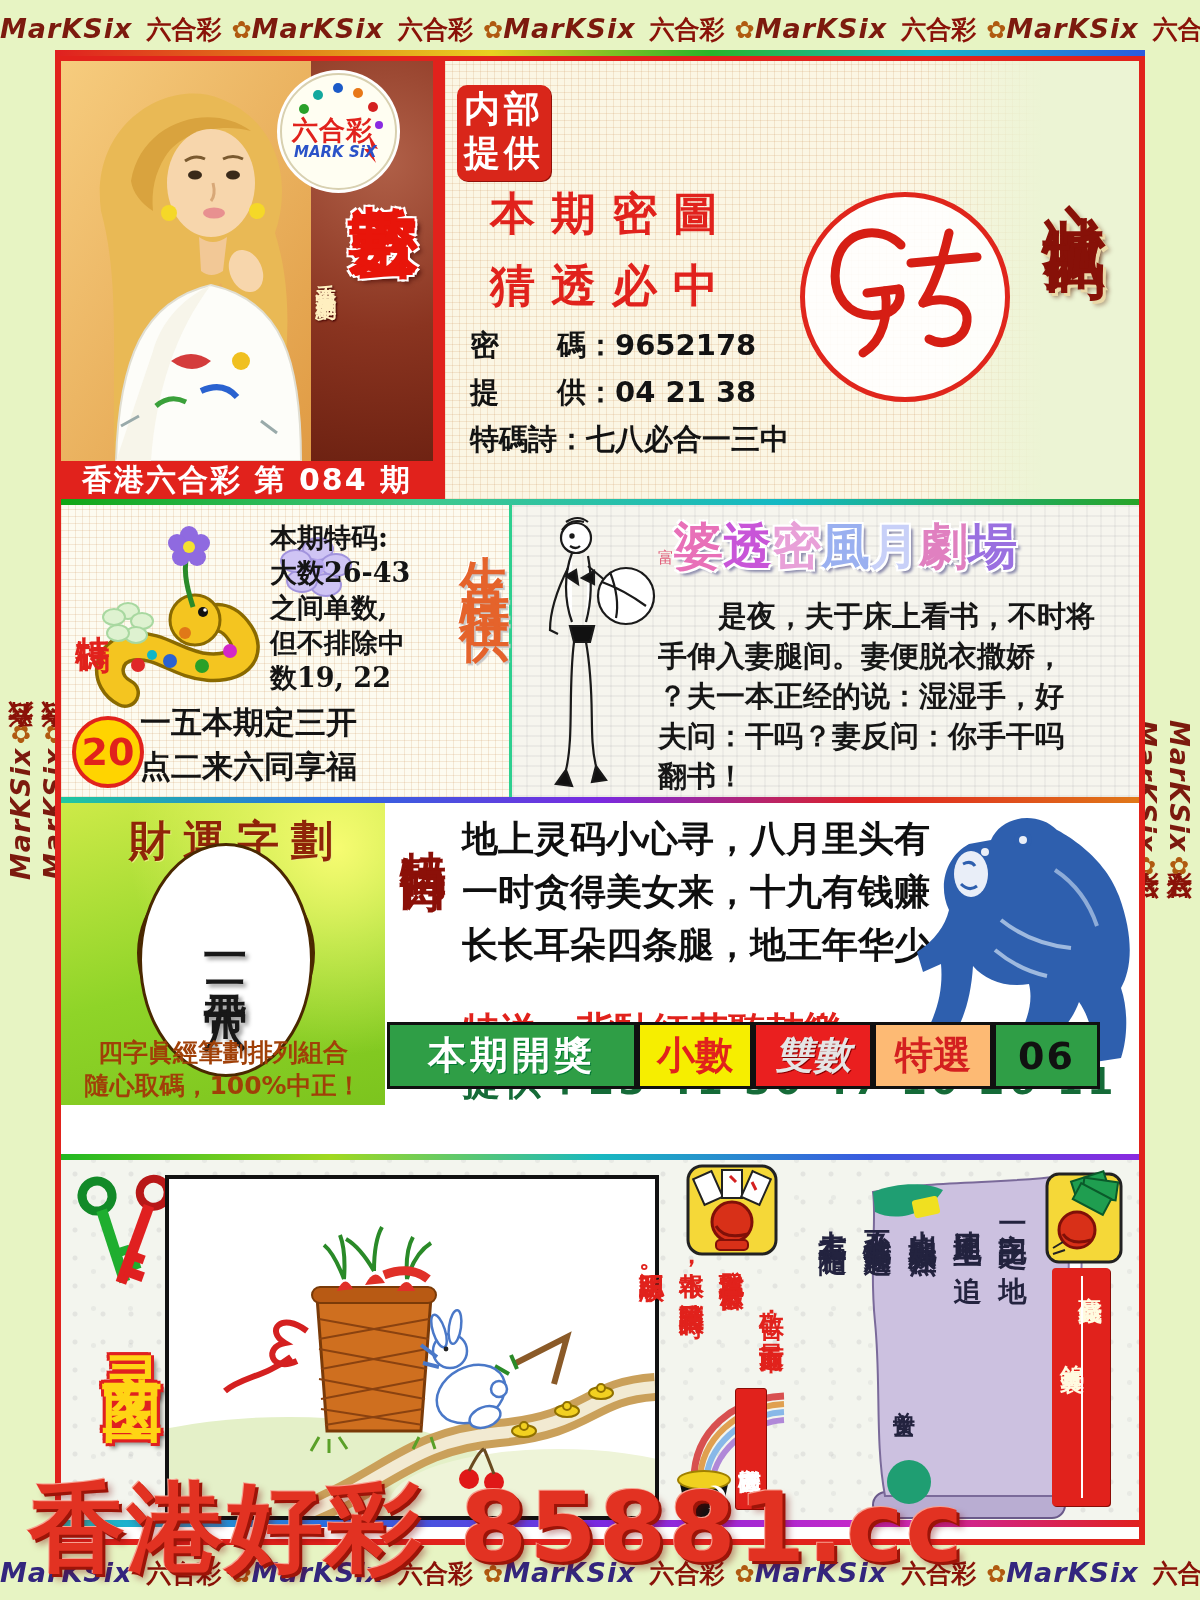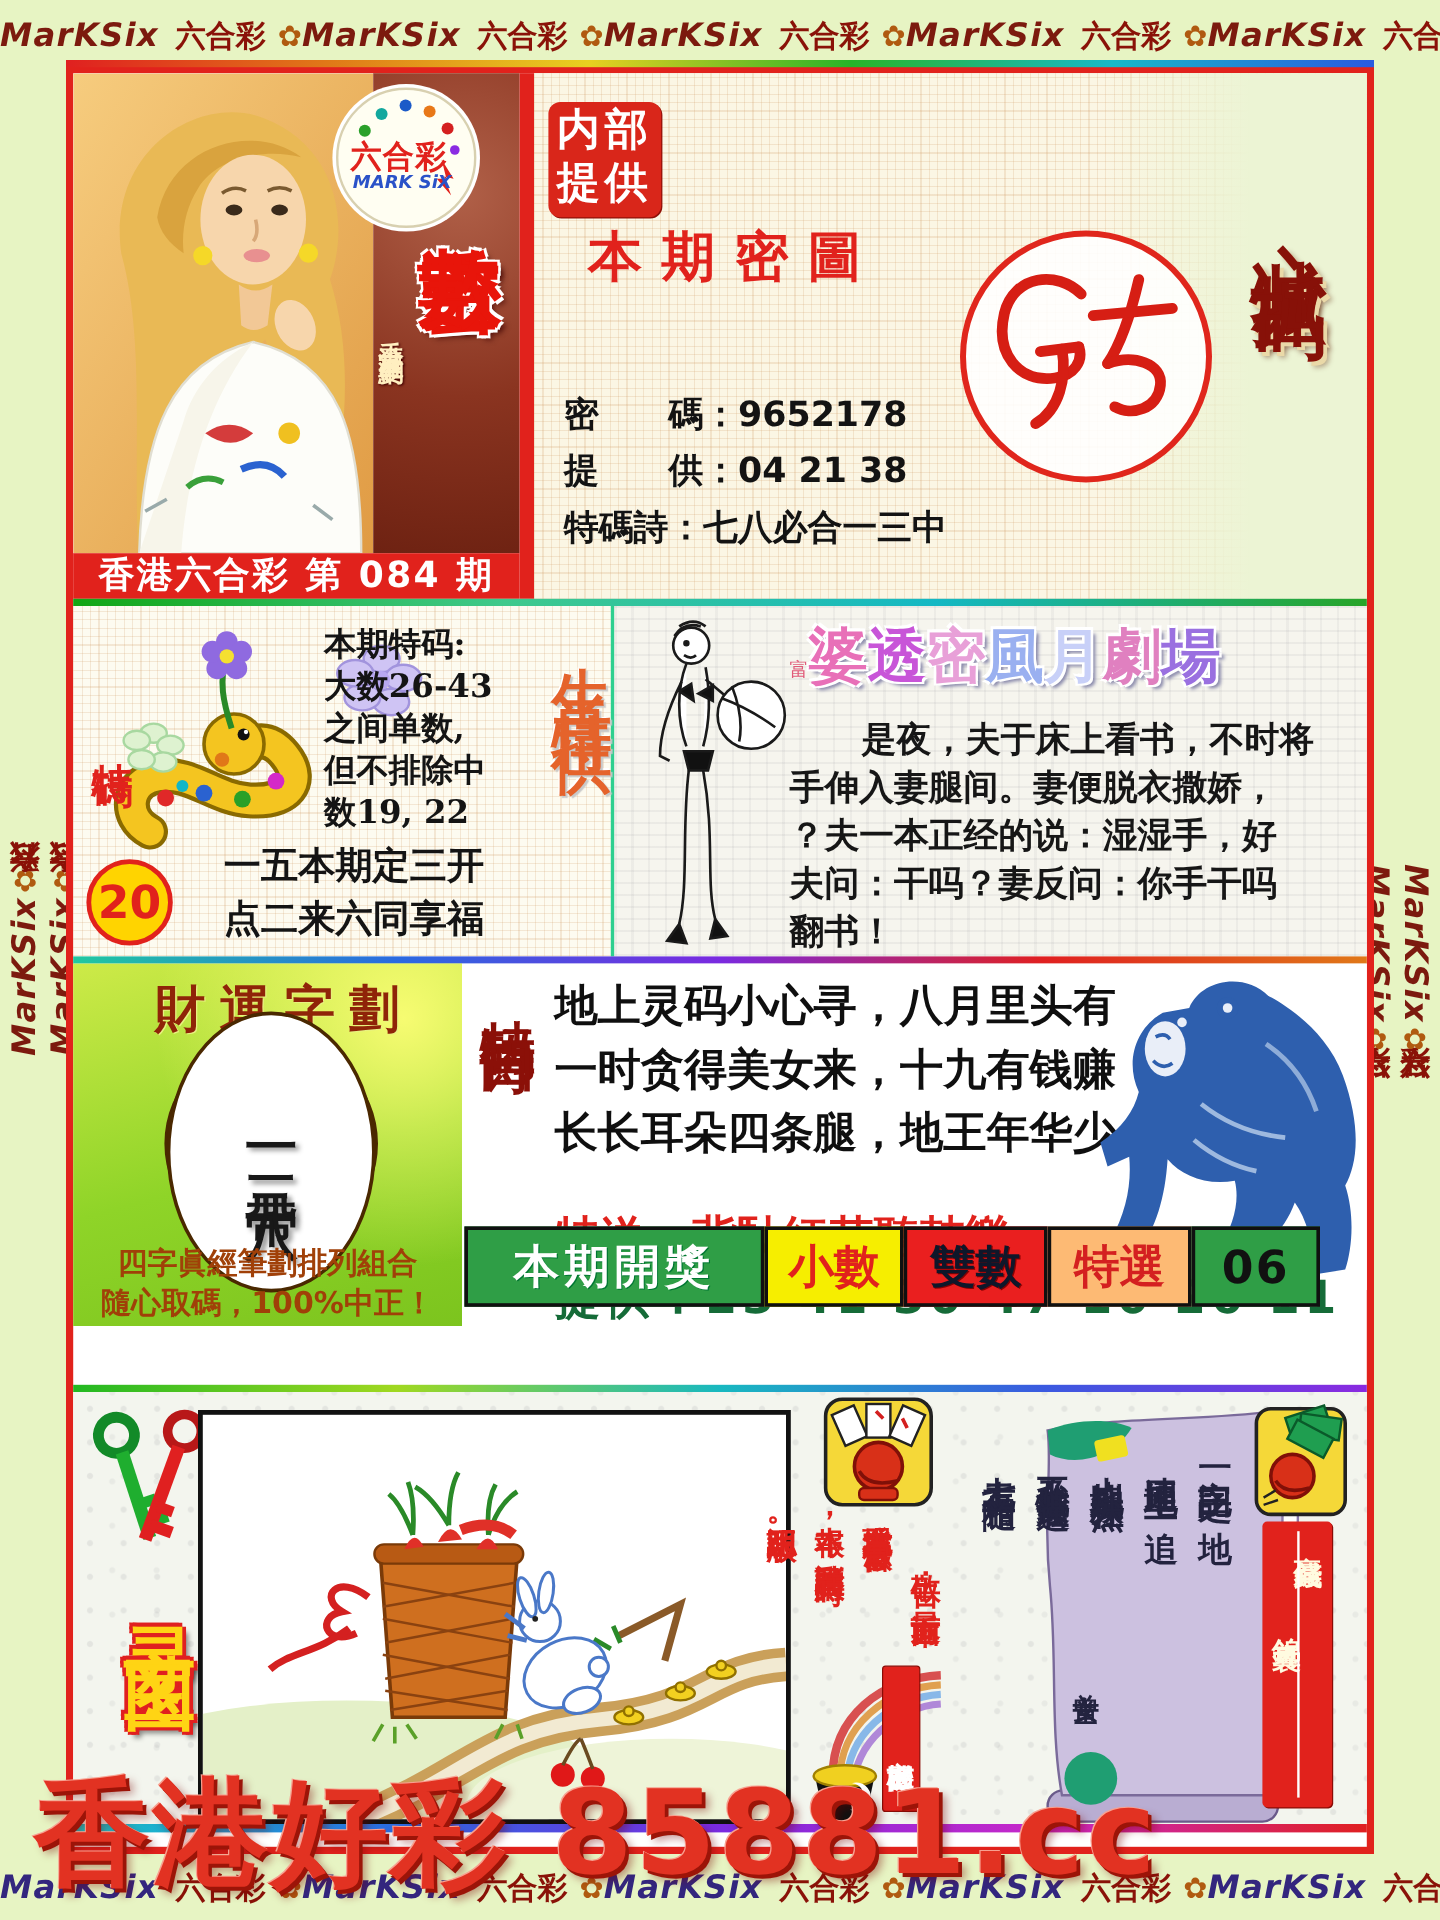--- a/index.html
+++ b/index.html
@@ -42,21 +42,21 @@
   #badge{background:#d9261a;border-radius:10px;color:#fff;font-weight:bold;font-size:36px;line-height:44px;text-align:center;letter-spacing:4px;padding-top:2px;box-shadow:1px 1px 0 #901008;}
   .redline{font-size:45px;font-weight:900;color:#e1221c;letter-spacing:16px;white-space:nowrap;}
   .srow{font-size:29px;font-weight:bold;color:#131313;line-height:47px;white-space:nowrap;}
   #stamp{border:5px solid #e0261c;border-radius:50%;background:rgba(255,255,255,.88);}
   #heartSlogan{font-size:62px;font-weight:900;color:#871108;letter-spacing:14px;
      text-shadow:3px 3px 0 #ead9a8,5px 5px 4px rgba(90,30,0,.35);}
   
   #teMaV{font-size:34px;font-weight:900;color:#e1221c;letter-spacing:6px;}
   #circle17{background:#ffd400;border:4px solid #e1221c;border-radius:50%;color:#e1221c;font-size:38px;font-weight:900;display:flex;align-items:center;justify-content:center;}
   .zline{font-size:27px;font-weight:bold;color:#141414;font-family:"DejaVu Serif",serif;line-height:35px;white-space:nowrap;}
-  .couplet{font-size:31px;font-weight:bold;color:#141414;font-family:"DejaVu Serif",serif;line-height:44px;text-align:center;white-space:nowrap;}
+  .couplet{font-size:31px;font-weight:bold;color:#141414;font-family:"DejaVu Serif",serif;line-height:44px;white-space:nowrap;}
   #zodiacSideV{font-size:50px;font-weight:900;color:#e5632b;letter-spacing:20px;text-shadow:2px 2px 1px #c8c8c8,-1px -1px 0 #fff;}
   
   .tch{font-size:49px;font-weight:900;display:inline-block;
      text-shadow:2px 2px 0 #fff,-2px -2px 0 #fff,2px -2px 0 #fff,-2px 2px 0 #fff,4px 4px 3px #8888aa;}
   .story{font-size:29px;font-weight:bold;color:#161616;font-family:"DejaVu Serif",serif;line-height:40px;white-space:nowrap;}
   
   #fortunePanel{background:
      radial-gradient(circle at 85% 15%,rgba(255,255,120,.9),rgba(255,255,120,0) 55%),
      linear-gradient(165deg,#cdea48,#8fd428 55%,#7cc41e);}
   #fortuneTitle{font-size:42px;font-weight:900;color:#8f2408;letter-spacing:12px;text-align:center;text-shadow:1px 1px 0 #e8f080;}
@@ -66,21 +66,21 @@
   
   #poemLabelV{font-size:46px;font-weight:900;color:#8b1008;letter-spacing:8px;}
   .pline{font-size:36px;font-weight:bold;color:#0f0f0f;font-family:"DejaVu Serif",serif;line-height:53px;white-space:nowrap;}
   #special{font-size:38px;font-weight:900;color:#e1221c;white-space:nowrap;}
   #provide{font-size:38px;font-weight:900;color:#156b38;letter-spacing:4px;white-space:nowrap;}
   
   #resultBar{display:flex;}
   #resultBar .cell{border:3px solid #101010;display:flex;align-items:center;justify-content:center;font-weight:900;font-size:38px;box-sizing:border-box;}
   .c0{width:250px;background:#2f9e46;color:#fff;text-shadow:1px 1px 0 #073;letter-spacing:4px;}
   .c1{width:116px;background:#f6ee00;color:#e1221c;}
-  .c2{width:120px;background:#ea1f1f;color:#0f172a;text-shadow:1px 1px 0 #800;}
+  .c2{width:120px;background:#ea1f1f;color:#e5e5e5;text-shadow:1px 1px 0 #800;font-style:italic;}
   .c3{width:120px;background:#fdba74;color:#d42020;}
   .c4{width:107px;background:#2f9e46;color:#111;font-size:46px;letter-spacing:2px;}
   
   #xunBaoTu{font-size:60px;font-weight:900;color:#ffd414;letter-spacing:16px;
     text-shadow:3px 0 0 #e02020,-3px 0 0 #e02020,0 3px 0 #e02020,0 -3px 0 #e02020,3px 3px 0 #e02020,-3px -3px 0 #e02020,5px 5px 4px rgba(0,0,0,.45);}
   #picbox{border:4px solid #111;background:#fff;}
   .noticeWrap{display:flex;flex-direction:row-reverse;gap:7px;}
   .ncol{writing-mode:vertical-rl;text-orientation:upright;font-size:25px;font-weight:900;color:#e1221c;letter-spacing:2px;}
   #mystery{background:#e1221c;border:1px solid #8a0c06;border-radius:3px;color:#fff;font-size:23px;font-weight:bold;text-align:center;padding-top:6px;letter-spacing:2px;}
   .scrollWrap{display:flex;flex-direction:row-reverse;gap:7px;}
@@ -185,20 +185,21 @@
   <div class="abs" style="left:433px;top:61px;width:12px;height:438px;background:#e1221c;"></div>
 
   <div class="abs gridbg" style="left:445px;top:61px;width:694px;height:438px;">
     <div class="abs" style="left:0;top:0;width:694px;height:438px;background:linear-gradient(90deg,rgba(238,246,214,0) 68%,#ecf4d4 86%);"></div>
   </div>
   <div class="abs" id="badge" style="left:457px;top:85px;width:94px;height:94px;">
     <div>内部</div>
       <div>提供</div>
   </div>
   <div class="abs redline" style="left:490px;top:184px;">本期密圖</div>
+  <div class="abs redline" style="left:490px;top:256px;">猜透必中</div>
   <div class="abs" style="left:470px;top:322px;width:470px;">
     <div class="srow"><span>密　　碼：</span><span>9652178</span></div>
     <div class="srow"><span>提　　供：</span><span>04 21 38</span></div>
     <div class="srow"><span>特碼詩：</span><span>七八必合一三中</span></div>
   </div>
   <div class="abs" id="stamp" style="left:800px;top:192px;width:200px;height:200px;">
     <svg width="200" height="200" viewBox="0 0 200 200">
       <g stroke="#d61e14" stroke-width="9" fill="none" stroke-linecap="round">
         <path d="M96,48 C76,28 40,32 32,64 C24,98 44,122 74,118 C90,116 98,104 94,92"></path>
         <path d="M94,92 L62,96"></path>

